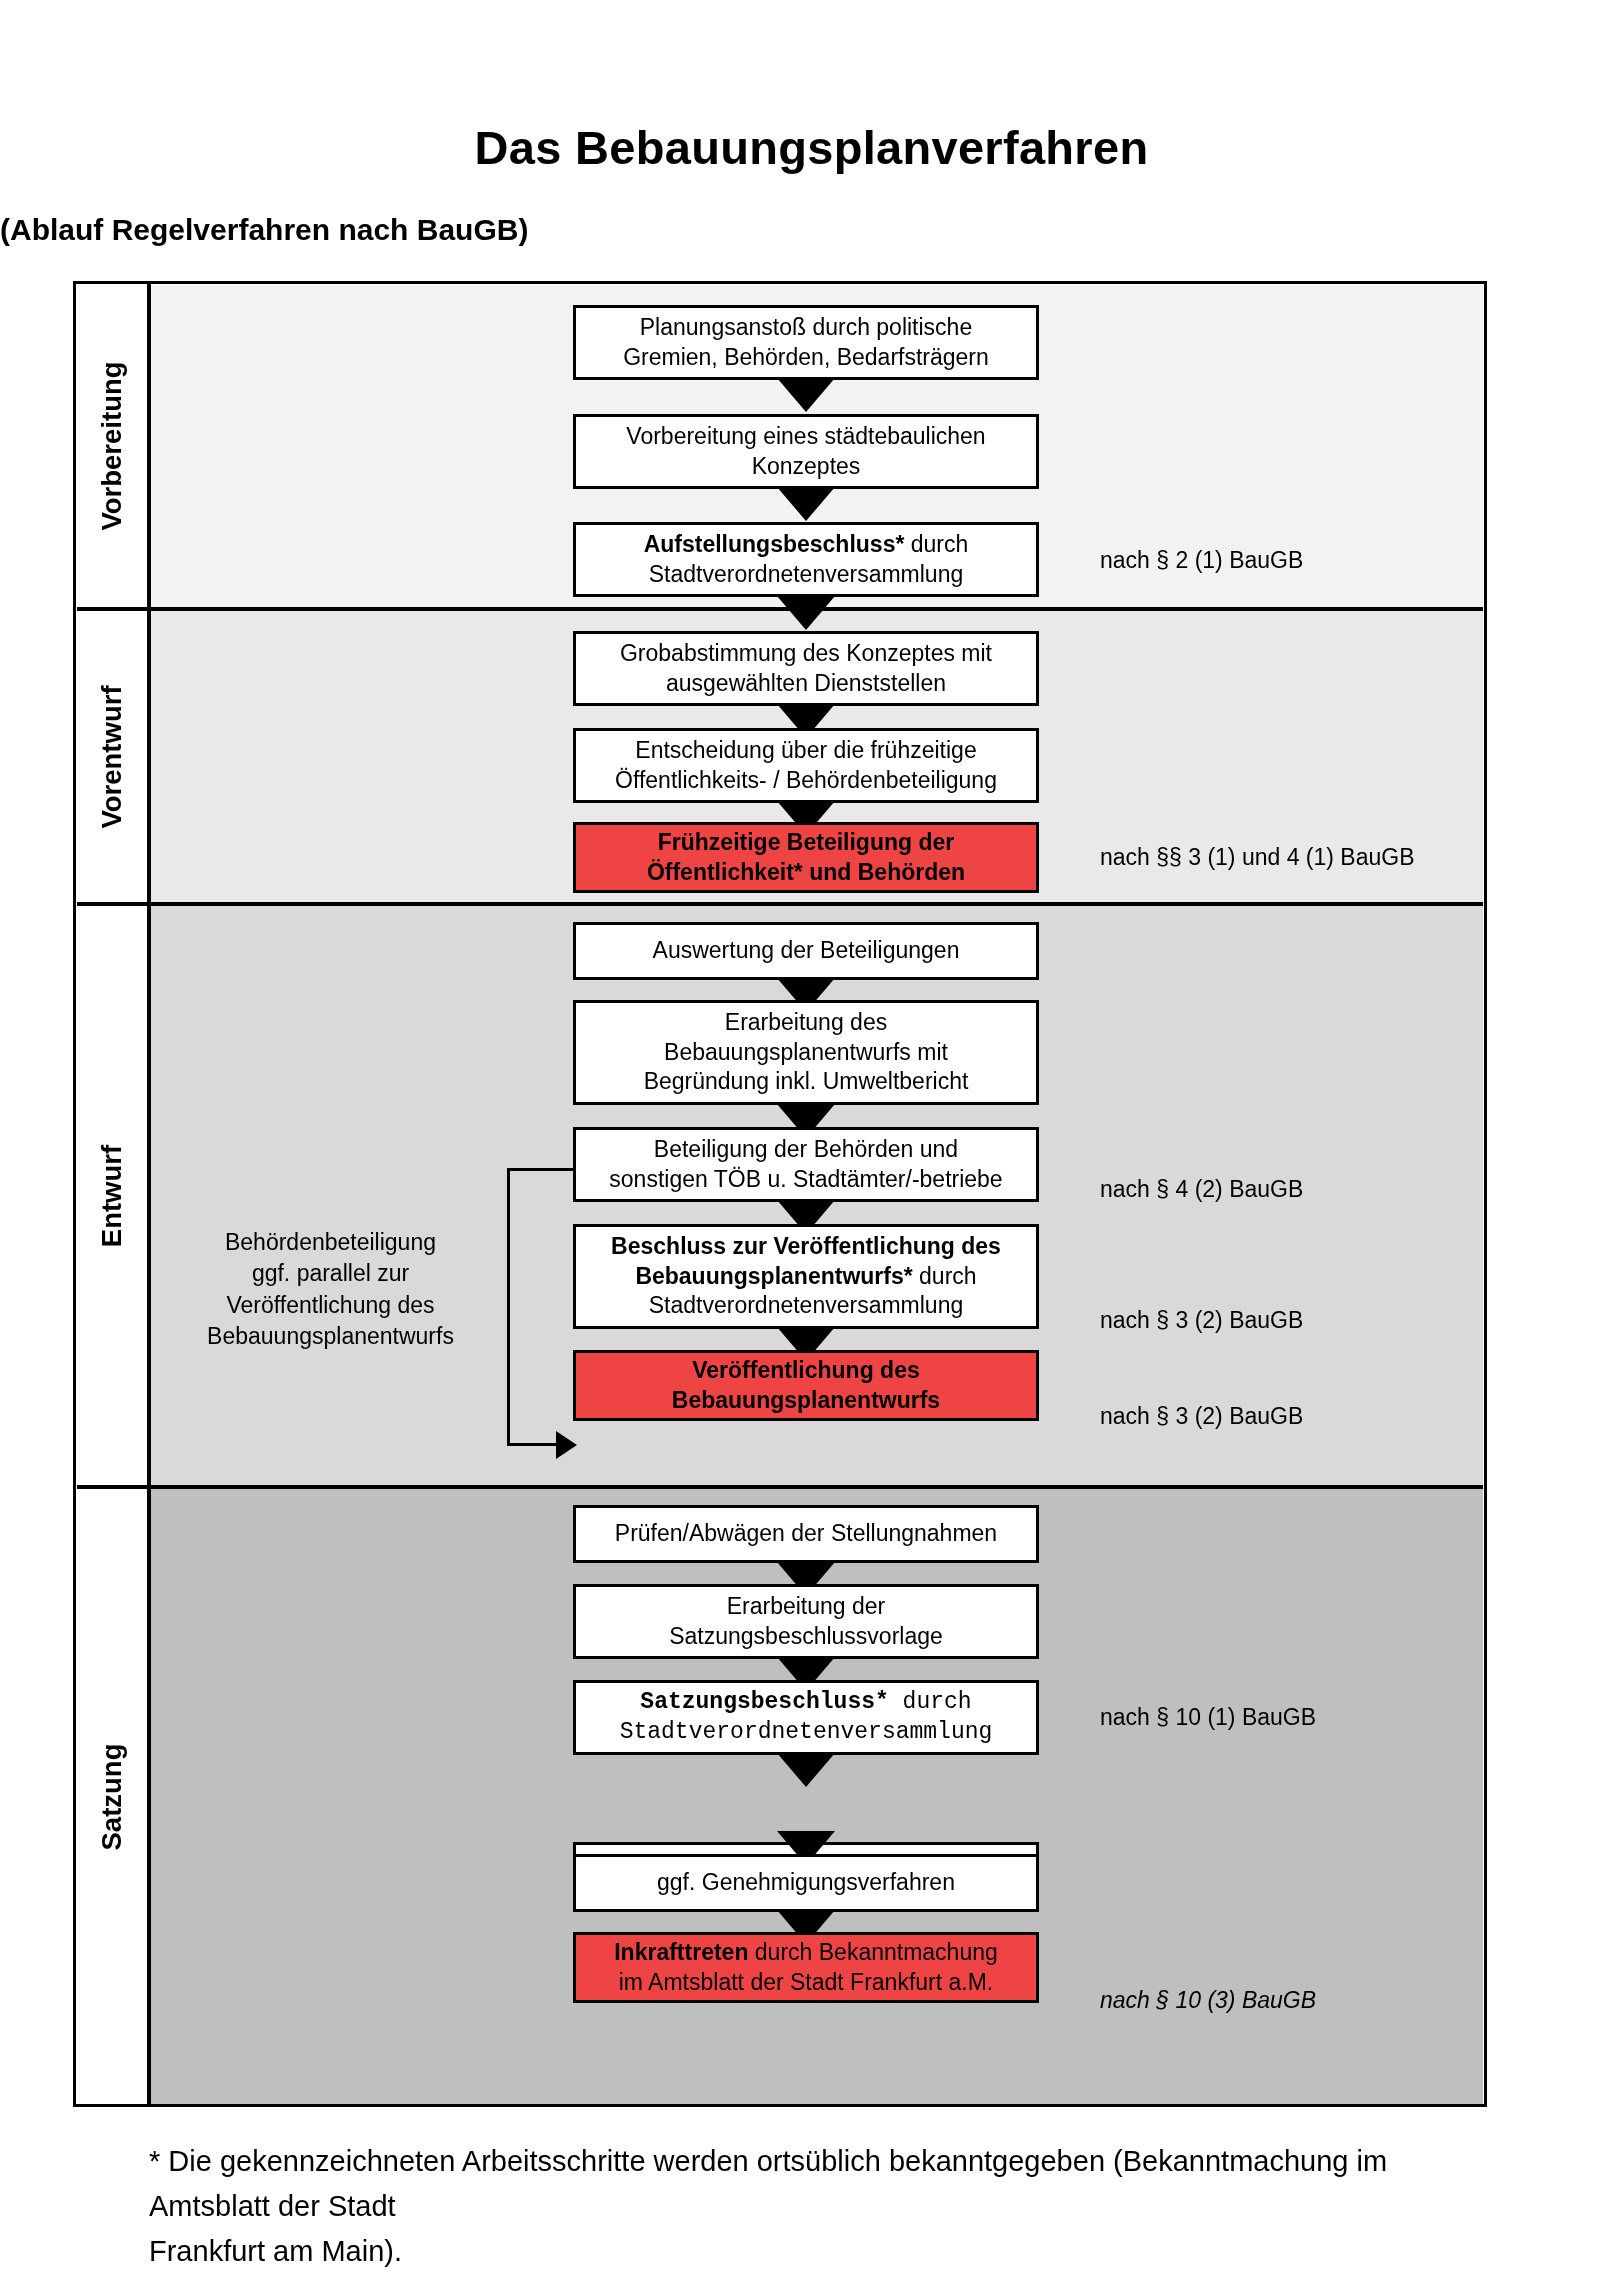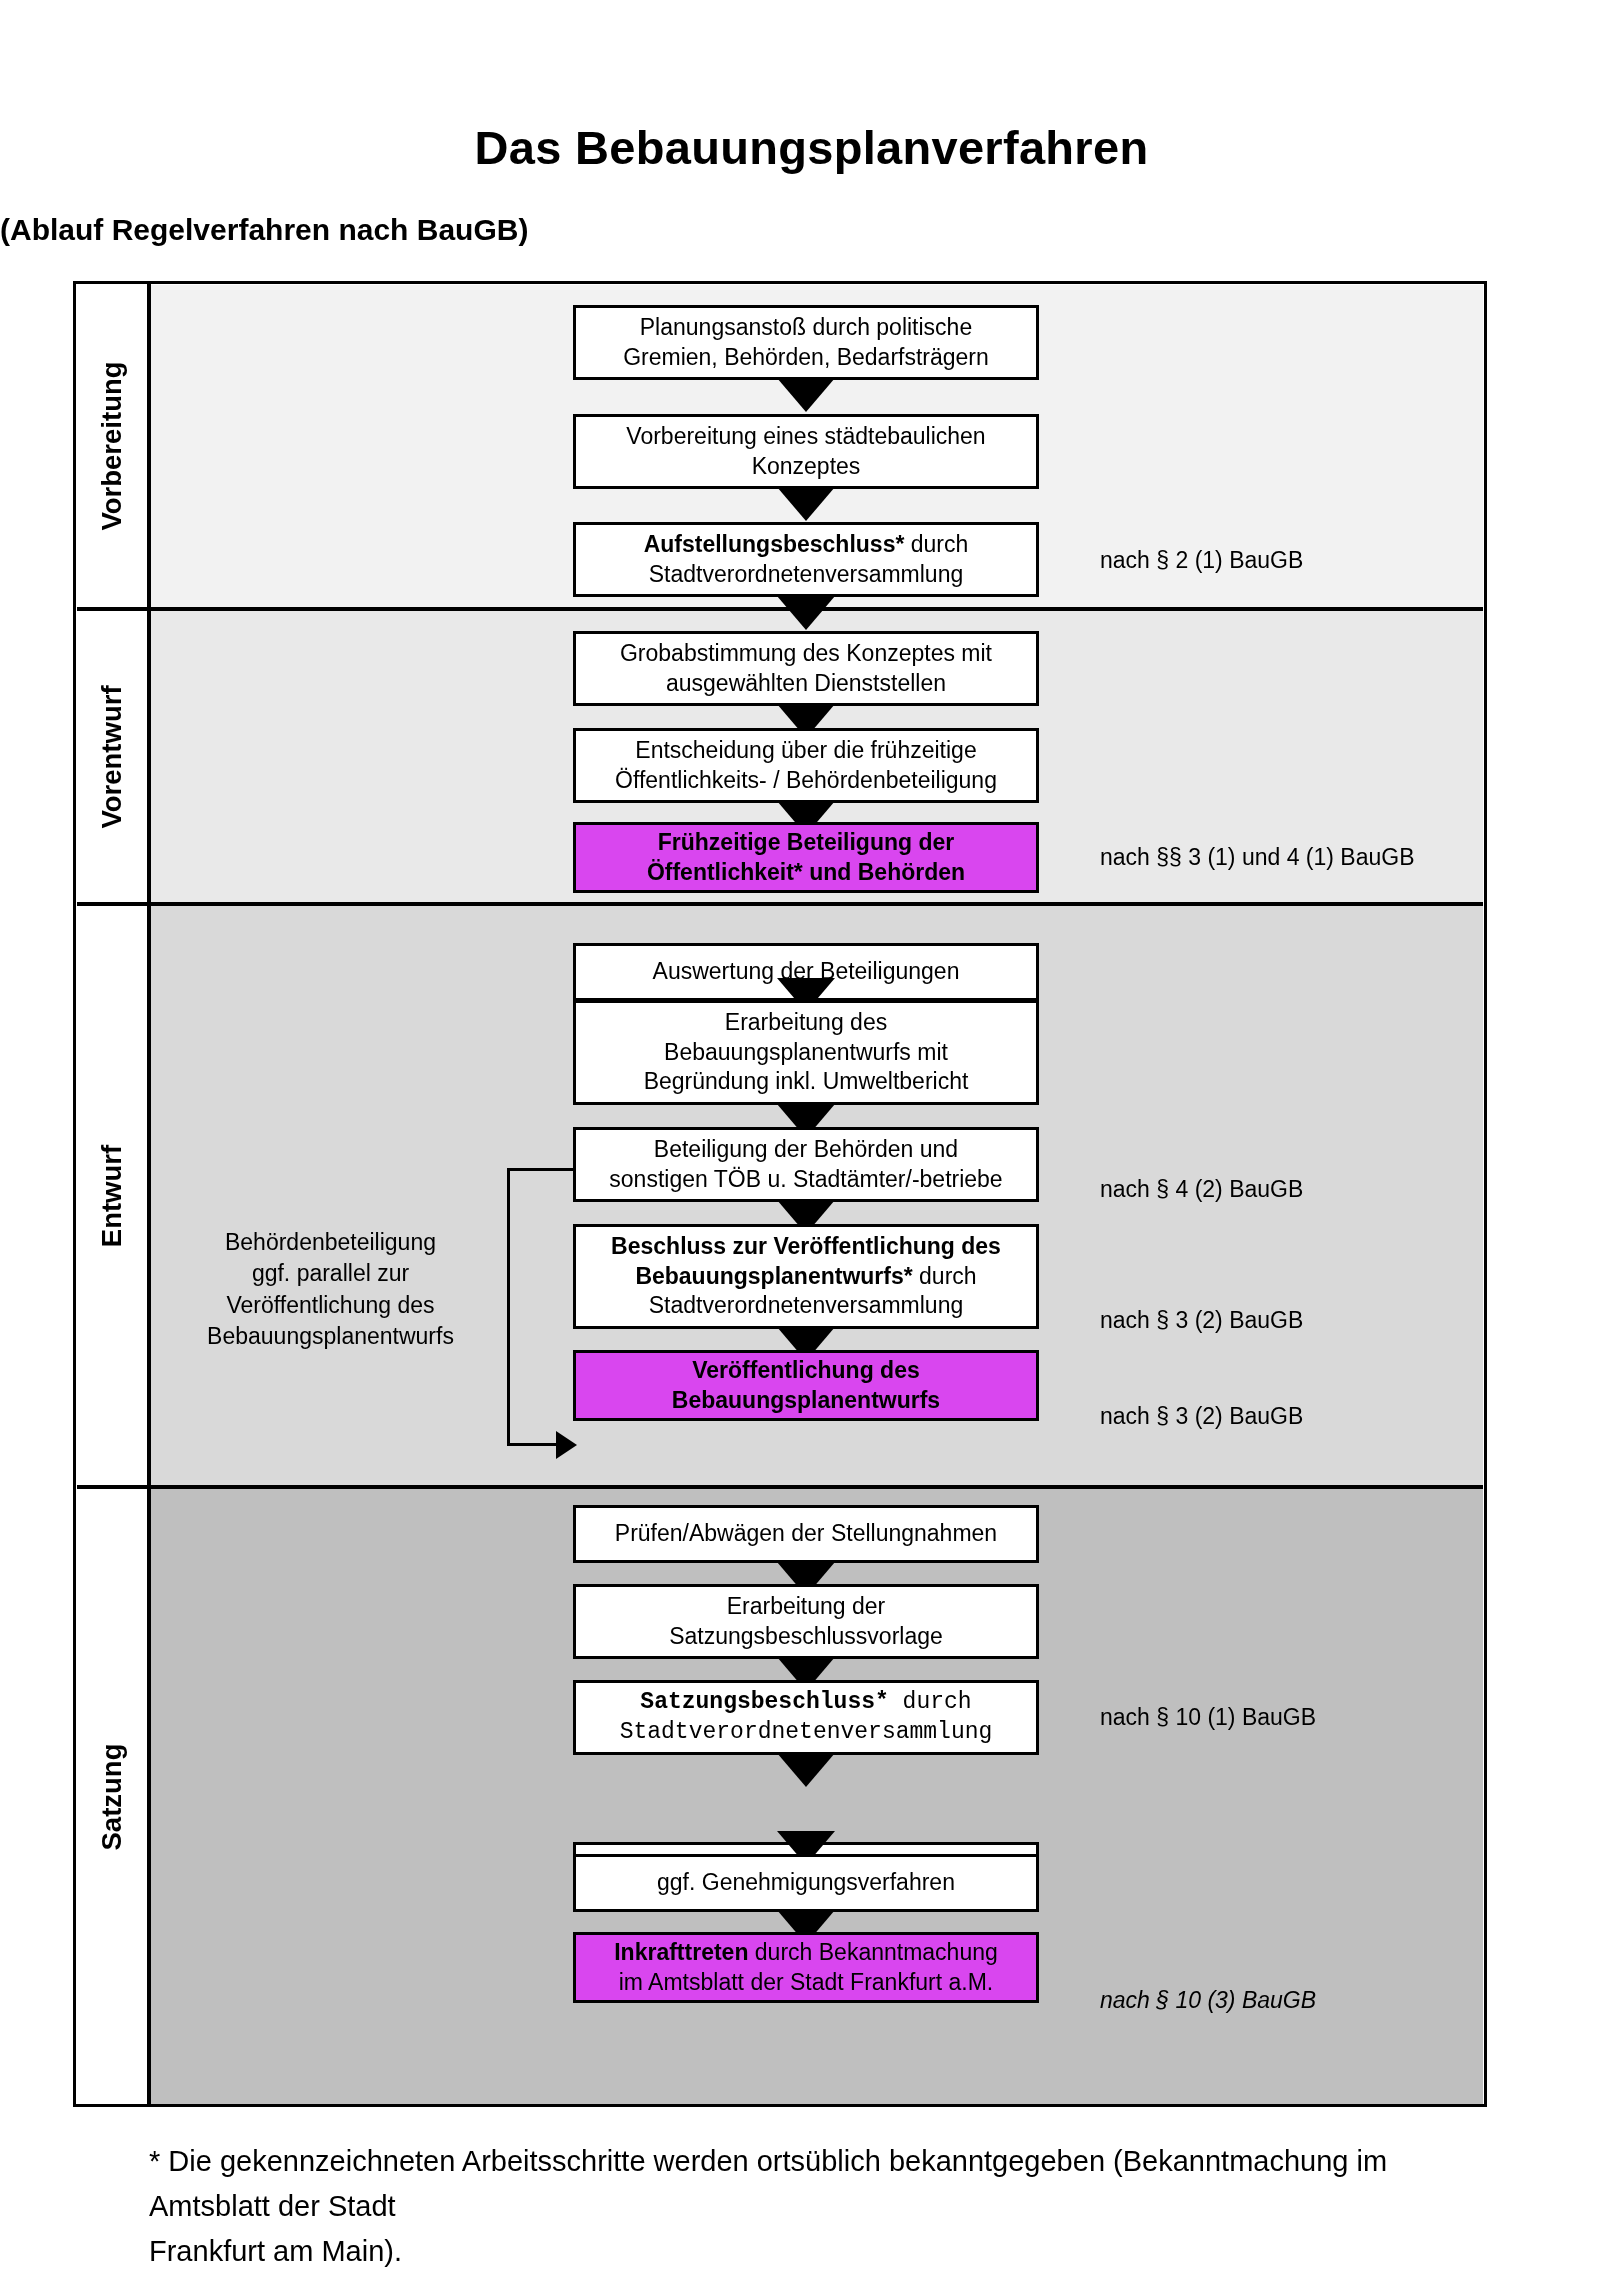--- a/index.html
+++ b/index.html
@@ -73,21 +73,21 @@
     position:absolute;left:573px;width:466px;
     border:3.3px solid #000;
     background:#fff;
     box-sizing:border-box;
     display:flex;align-items:center;justify-content:center;
     text-align:center;
     font-size:23px;
     line-height:1.30;
     padding:3.9px 6.5px;
   }
-  .node.blue{background:#d946ef;}
+  .node.blue{background:#ef4444;}
   .node .b{font-weight:bold;}
 
   
   .arrow{
     position:absolute;
     width:0;height:0;
     border-left:29px solid transparent;
     border-right:29px solid transparent;
     border-top:34px solid #000;
     left:777px;
@@ -194,21 +194,21 @@
 </div>
 <div class="arrow" style="top:801px;"></div>
 
 <div class="node blue" style="top:822px;height:71px;">
   <div style="font-weight:bold;">
     <div>Frühzeitige Beteiligung der</div>
     <div>Öffentlichkeit* und Behörden</div>
   </div>
 </div>
 
-<div class="node" style="top:943px;height:58px;">
+<div class="node" style="top:922px;height:58px;">
   <div>
     <div>Auswertung der Beteiligungen</div>
   </div>
 </div>
 <div class="arrow" style="top:978px;"></div>
 
 <div class="node" style="top:1000px;height:105px;">
   <div>
     <div>Erarbeitung des</div>
     <div>Bebauungsplanentwurfs mit</div>

